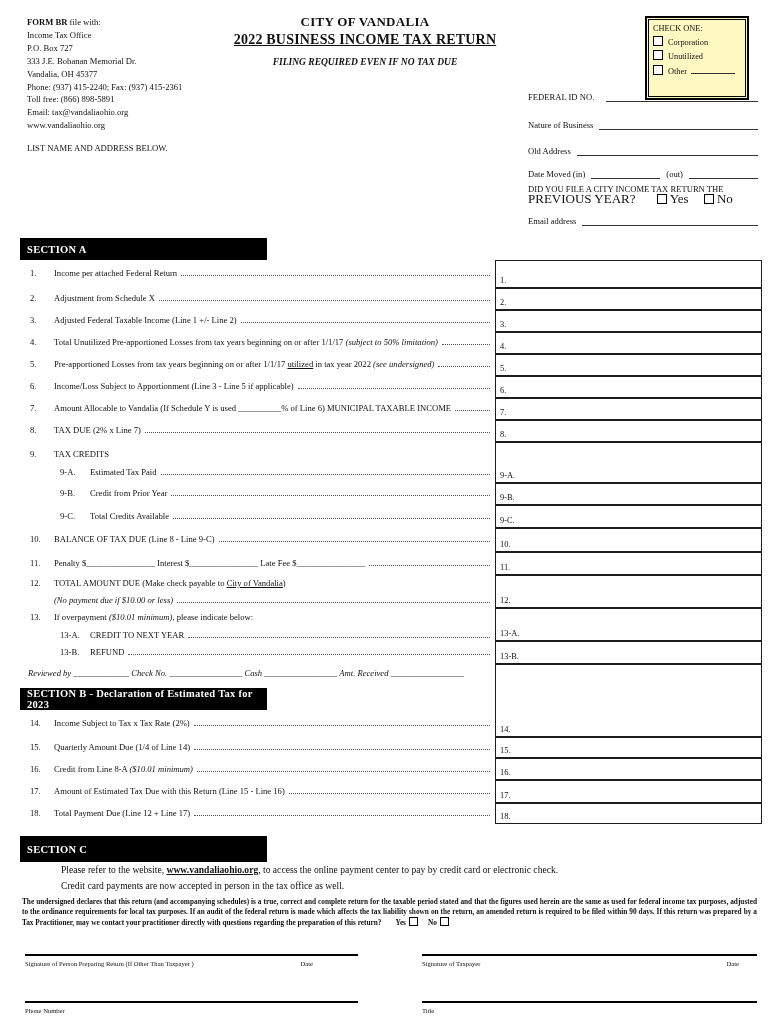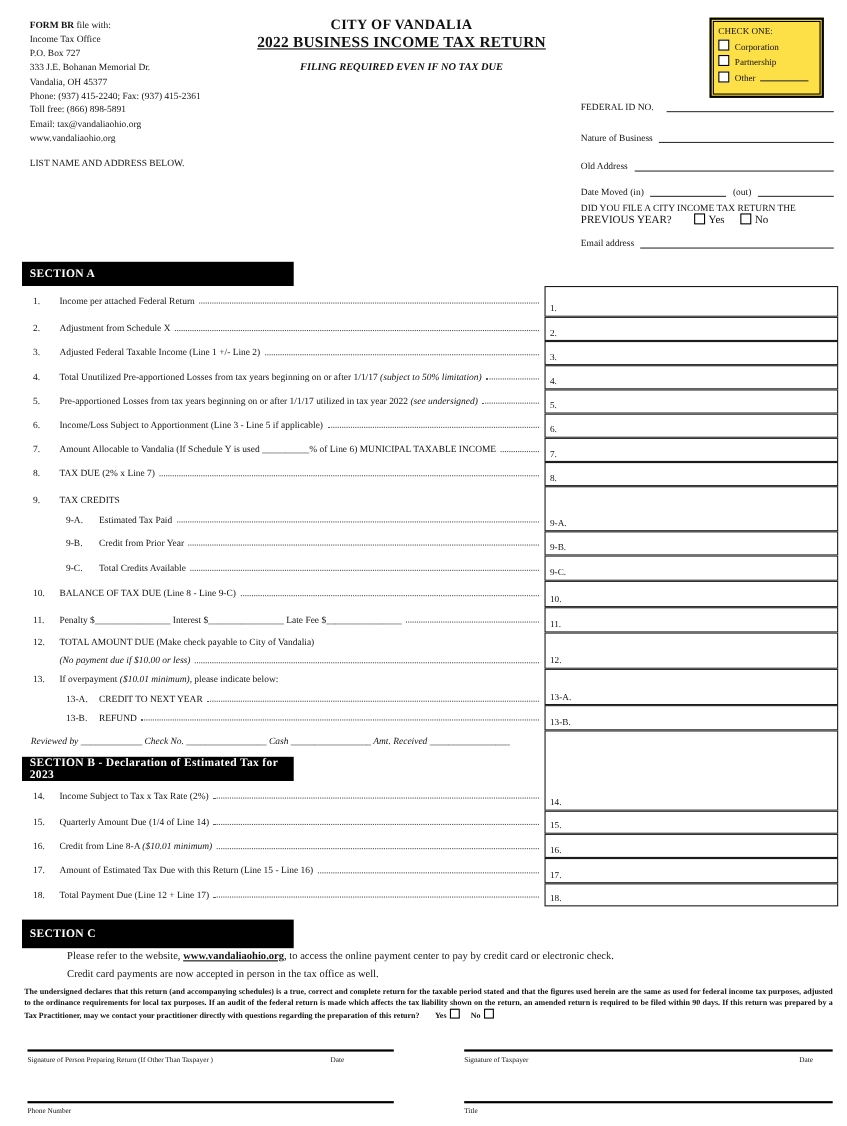--- a/index.html
+++ b/index.html
@@ -1,31 +1,31 @@
 <!DOCTYPE html>
 <html><head>
 <meta charset="utf-8">
 <style>
   html,body{margin:0;padding:0;background:#e8e8e8;}
   #page{position:relative;width:770px;height:1024px;background:#ffffff;margin:0 auto;
         font-family:"Liberation Serif","DejaVu Serif",serif;color:#111;overflow:hidden;}
   .abs{position:absolute;}
   
-  .b{font-weight:700}.i{font-style:italic}.u{}
+  .b{font-weight:700}.i{font-style:italic}.u{text-decoration:underline}
   .bu{font-weight:700;text-decoration:underline}
   
   .addr{font-size:8.6px;line-height:12.9px;white-space:nowrap;}
   
   .ctr{text-align:center;}
   .city{font-size:13px;font-weight:700;letter-spacing:.3px;}
   .main-title{font-size:14px;font-weight:700;text-decoration:underline;letter-spacing:.2px;margin-top:2px;}
   .filing{font-size:9.5px;font-weight:700;font-style:italic;margin-top:9px;}
   .due{font-size:9.3px;font-weight:700;line-height:8.6px;margin-top:6px;letter-spacing:-0.1px;}
   
-  .checkone{border:2px solid #000;outline:1px solid #000;outline-offset:-4px;padding:4px 6px 8px 6px;font-size:8.3px;line-height:14px;background:#fde047;}
+  .checkone{border:2px solid #000;outline:1px solid #000;outline-offset:-4px;padding:4px 6px 19px 6px;font-size:8.3px;line-height:14px;background:#fef9c3;}
   .cb{display:inline-block;width:8px;height:8px;border:1.2px solid #000;vertical-align:-1px;background:#fff;}
   .checkone .cb{margin-right:5px;}
   .blank{display:inline-block;border-bottom:1px solid #333;height:9px;}
   
   .fld{display:flex;align-items:flex-end;font-size:8.6px;white-space:nowrap;}
   .fld .blank{flex:1;margin-left:6px;}
   
   .bar{background:#000;color:#fff;font-weight:700;font-size:10.5px;display:flex;align-items:center;padding-left:7px;letter-spacing:.3px;}
   
   .li{display:flex;align-items:baseline;font-size:8.6px;white-space:nowrap;left:30px;width:462px;}
@@ -40,21 +40,21 @@
   .review{font-style:italic;font-size:8.6px;white-space:nowrap;}
   
   .scline{font-size:9.6px;white-space:nowrap;margin-left:39px;}
   .decl{font-size:7.3px;font-weight:700;line-height:9.8px;text-align:justify;}
   .decl .cb{width:7px;height:7px;margin-left:3px;}
   .ynlab{margin-left:14px;}
   .ynlab2{margin-left:10px;}
   
   .sigrule{height:1px;border-top:2.4px solid #000;}
   .siglabels{display:flex;font-size:6.6px;white-space:nowrap;}
-  .yn{font-size:10px;}
+  .yn{font-size:13px;}
   .yn .cb{margin-right:3px;}
 </style>
 </head>
 <body>
 
 <div id="page">
 
   <div class="abs addr" style="left:27px;top:16px;">
     <div><span class="b">FORM BR</span><span> file with:</span></div>
     <div>Income Tax Office</div>
@@ -70,21 +70,21 @@
 
   <div class="abs ctr" style="left:185px;top:14px;width:360px;">
     <div class="city">CITY OF VANDALIA</div>
     <div class="main-title">2022 BUSINESS INCOME TAX RETURN</div>
     <div class="filing">FILING REQUIRED EVEN IF NO TAX DUE</div>
   </div>
 
   <div class="abs checkone" style="left:645px;top:16px;width:88px;">
     <div>CHECK ONE:</div>
     <div><span class="cb"></span><span>Corporation</span></div>
-    <div><span class="cb"></span><span>Partnership</span></div>
+    <div><span class="cb"></span><span>Unutilized</span></div>
     <div><span class="cb"></span><span>Other</span><span class="blank" style="width:44px;margin-left:4px;"></span></div>
   </div>
 
   <div class="abs fld" style="left:528px;top:92px;width:230px;">
     <span>FEDERAL ID NO.</span>
       <span class="blank" style="margin-left:12px;"></span>
   </div>
   <div class="abs fld" style="left:528px;top:120px;width:230px;">
     <span>Nature of Business</span>
       <span class="blank"></span>

